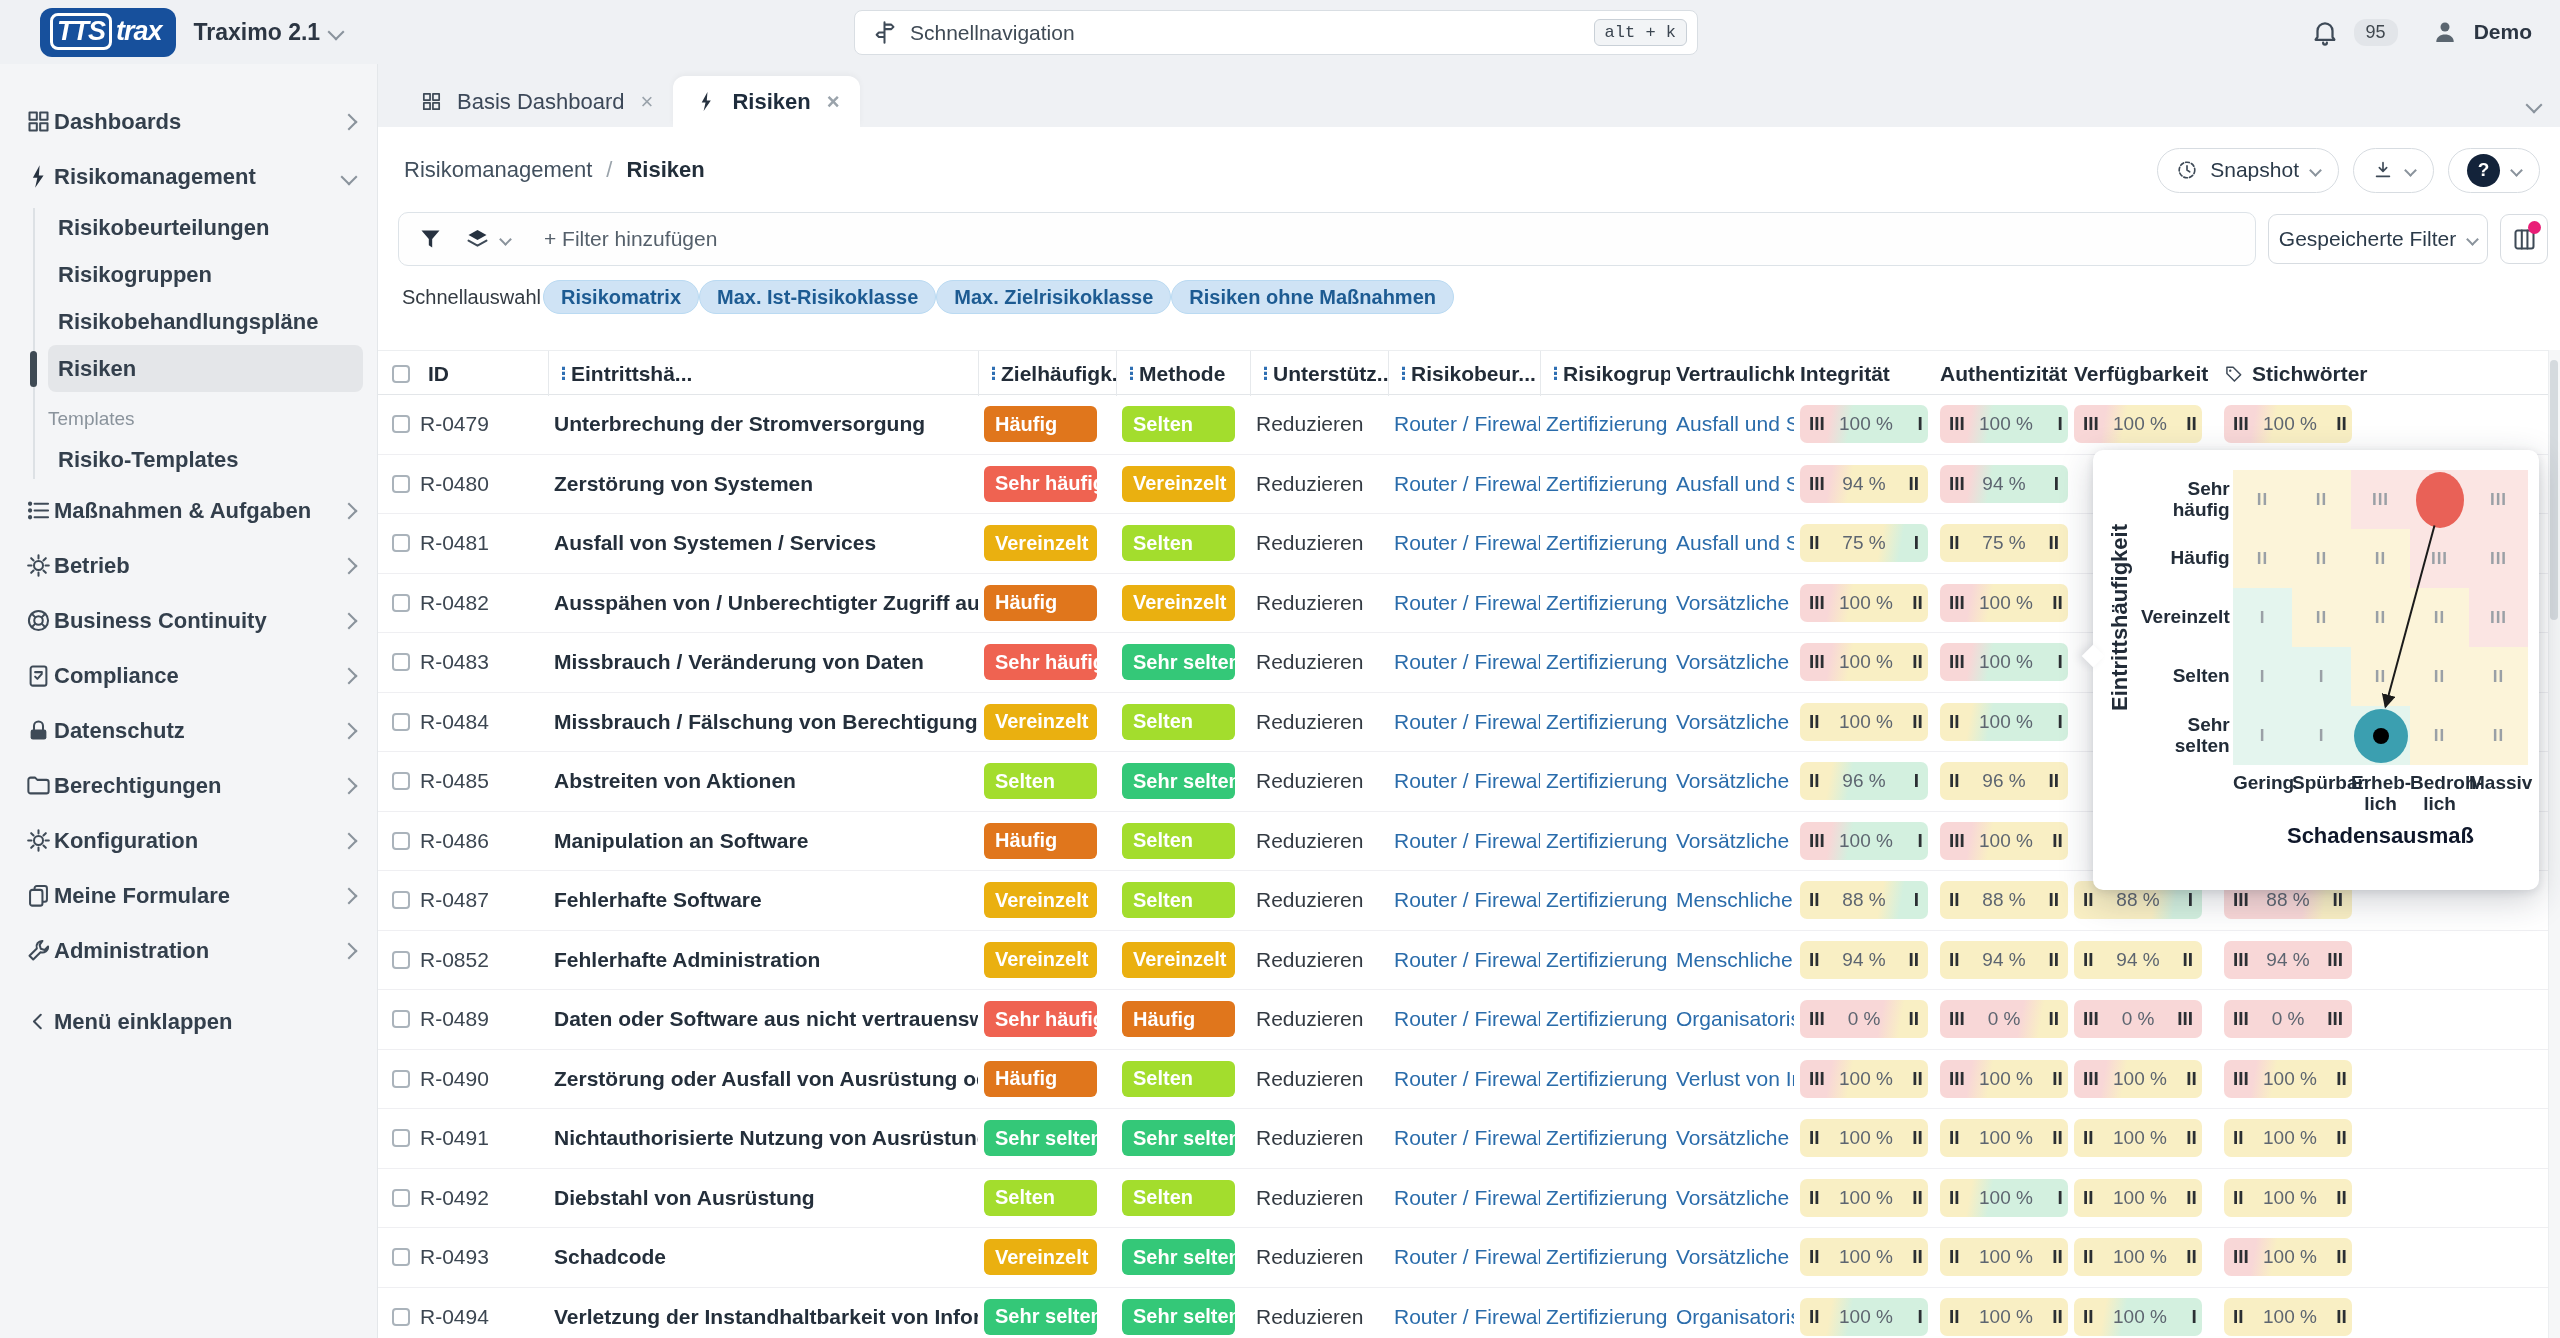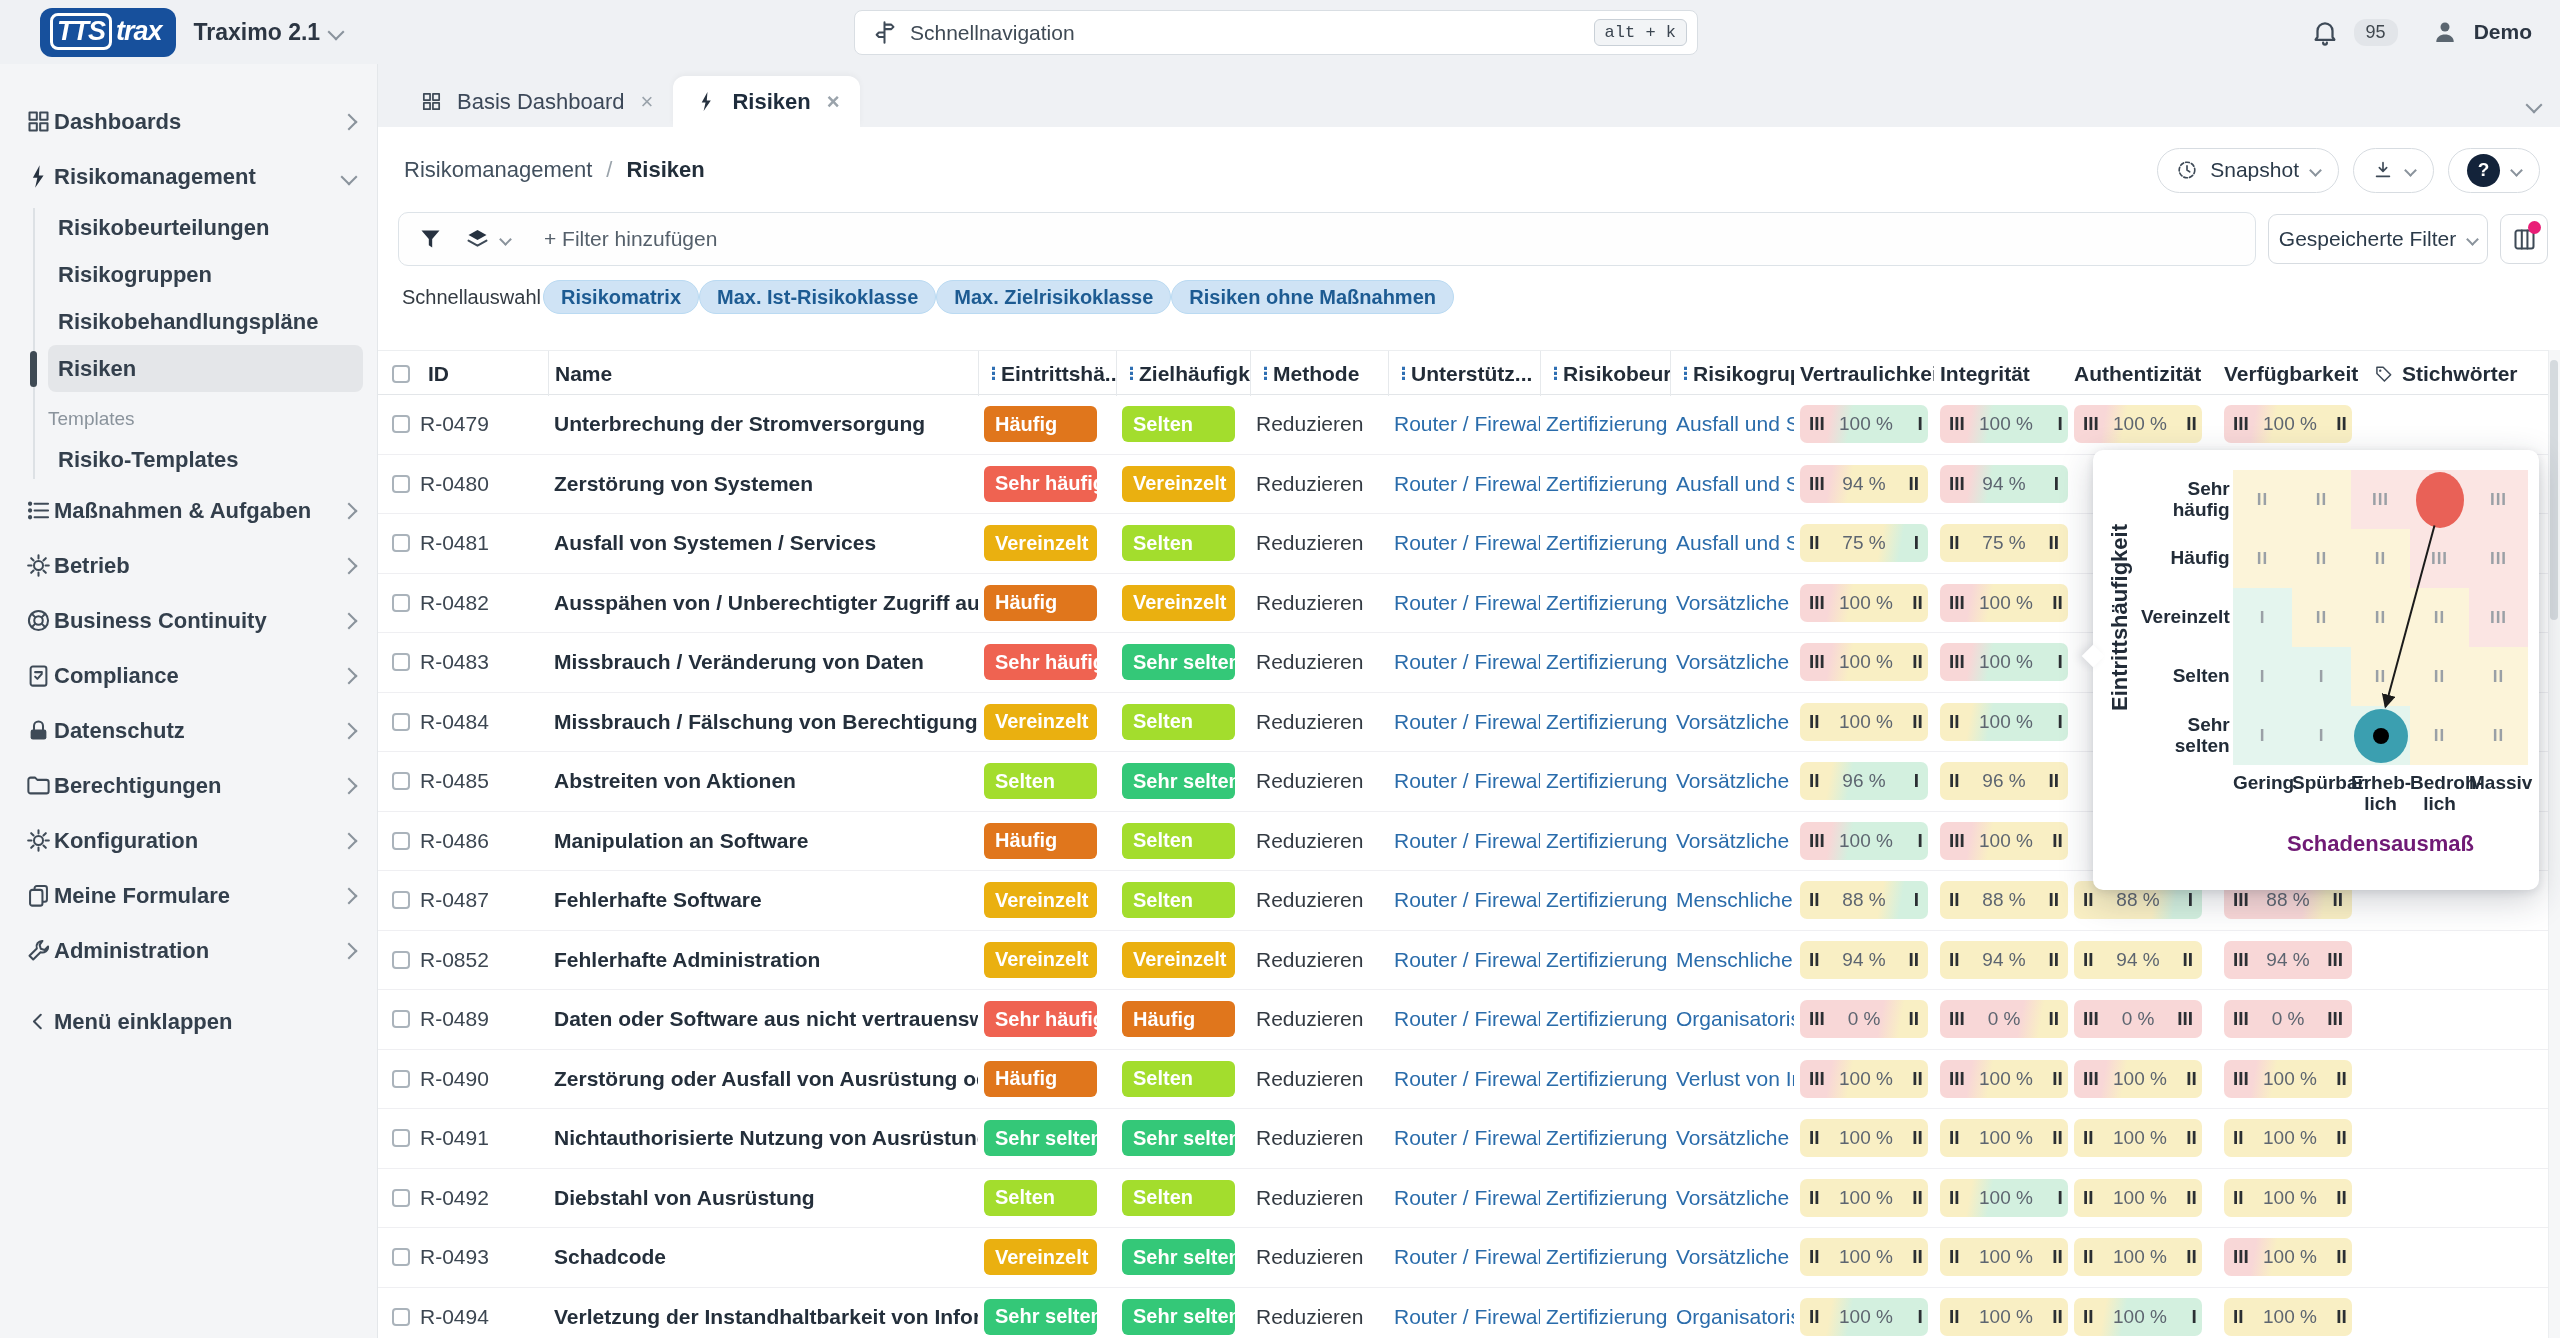--- a/index.html
+++ b/index.html
@@ -91,21 +91,21 @@
   .popup { position:absolute; left:2093px; top:450px; width:446px; height:440px; background:#fff; border-radius:10px; box-shadow:0 10px 34px rgba(30,40,60,.22), 0 2px 8px rgba(30,40,60,.12); z-index:50; padding:20px 12px 10px 14px; }
   .popup .notch { position:absolute; left:-8px; top:198px; width:16px; height:16px; background:#fff; transform:rotate(45deg); box-shadow:-3px 3px 8px rgba(30,40,60,.10); }
   .mx { display:grid; grid-template-columns:34px 92px 295px; }
   .mx .ytitle { grid-row:1; writing-mode:vertical-rl; transform:rotate(180deg); text-align:center; font-weight:bold; font-size:22px; color:#222c38; }
   .mxlabels { display:grid; grid-template-rows:repeat(5,59px); }
   .mxlabels div { display:flex; align-items:center; justify-content:flex-end; padding-right:12px; text-align:right; font-weight:bold; font-size:19px; color:#222c38; line-height:1.1; }
   .mxcells { position:relative; display:grid; grid-template-columns:repeat(5,59px); grid-template-rows:repeat(5,59px); }
   .mxcell { display:flex; align-items:center; justify-content:center; font-size:17px; font-weight:600; color:#9aa0a6; letter-spacing:1px; }
   .mxxlabels { grid-column:3; display:grid; grid-template-columns:repeat(5,59px); margin-top:8px; }
   .mxxlabels div { text-align:center; font-weight:bold; font-size:19px; color:#222c38; line-height:1.1; }
-  .mxxtitle { grid-column:3; text-align:center; font-weight:bold; font-size:22px; color:#701a75; margin-top:16px; }
+  .mxxtitle { grid-column:3; text-align:center; font-weight:bold; font-size:22px; color:#0f172a; margin-top:8px; }
   .marker { position:absolute; border-radius:50%; }
   .marker.ist { width:48px; height:56px; background:#e96157; }
   .marker.ziel { width:54px; height:54px; background:#3b9fb0; display:flex; align-items:center; justify-content:center; }
   .marker.ziel:after { content:""; width:16px; height:16px; border-radius:50%; background:#000; }
   .mxarrow { position:absolute; left:0; top:0; pointer-events:none; }
 </style>
 </head>
 <body>
 
 <div id="app">
@@ -383,23 +383,20 @@
         <button class="chip">Max. Ist-Risikoklasse</button>
         <button class="chip">Max. Zielrisikoklasse</button>
         <button class="chip">Risiken ohne Maßnahmen</button>
       </div>
 
     <div class="tablewrap">
       <div class="thead" id="thead">
           <div class="th">
             <span class="cbx"></span>
             <span>ID</span>
-          </div>
-          <div class="th brd">
-            <span>Name</span>
           </div>
           <div class="th brd">
             <span class="dots3">⋮</span>
             <span>Eintrittshä...</span>
           </div>
           <div class="th brd">
             <span class="dots3">⋮</span>
             <span>Zielhäufigk...</span>
           </div>
           <div class="th brd">

